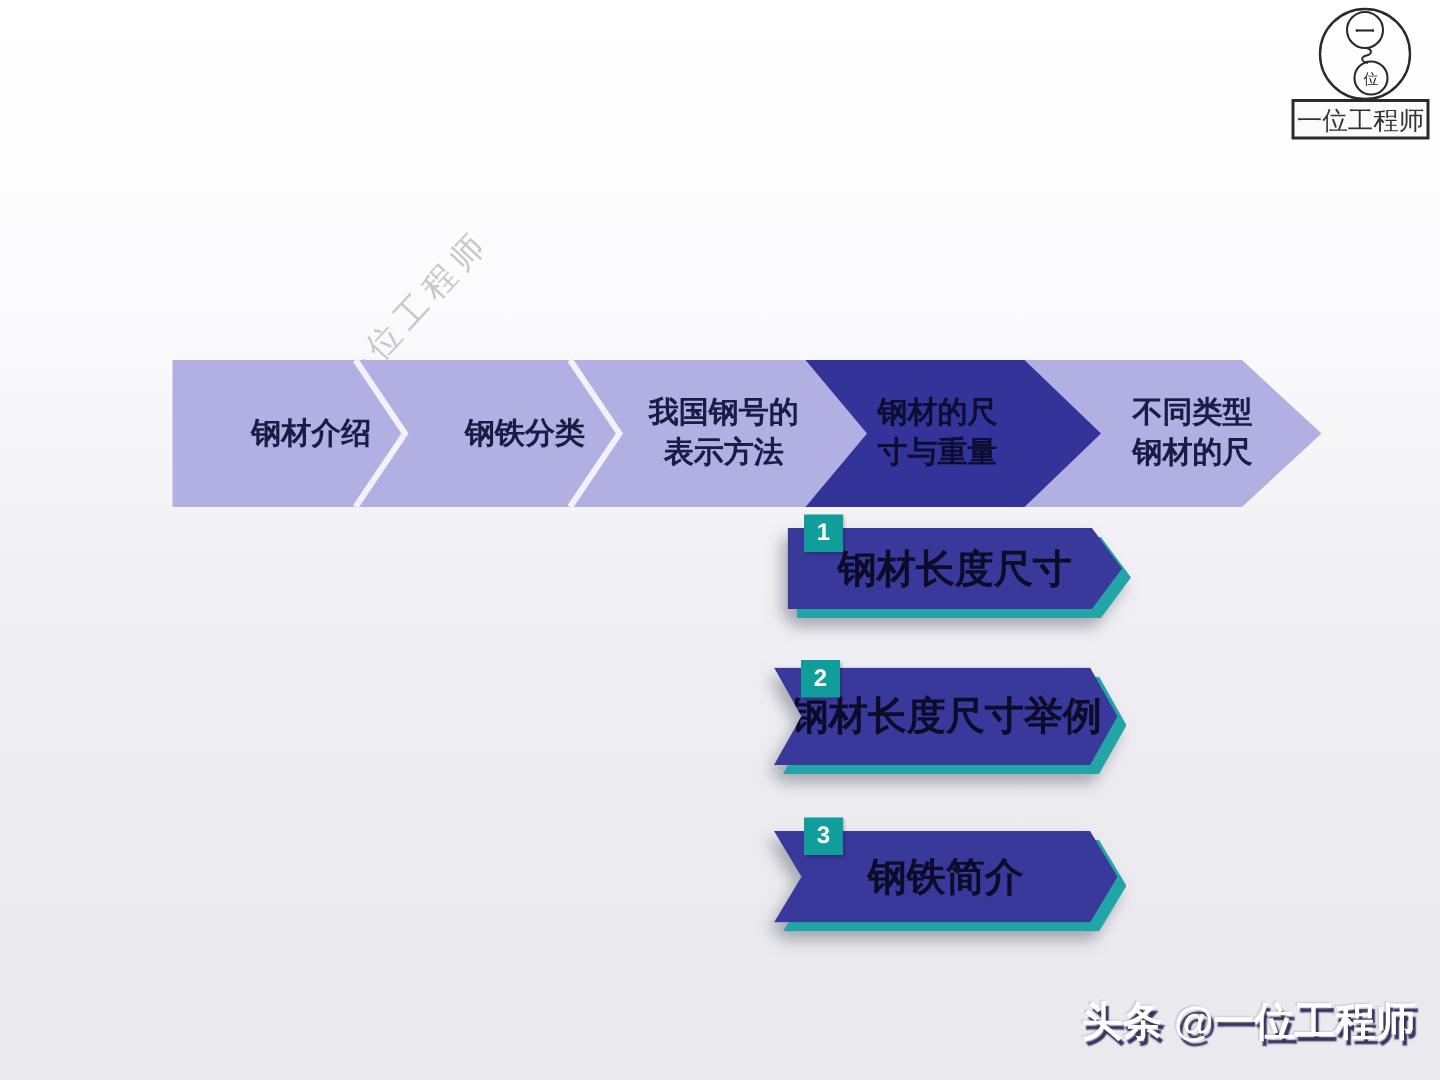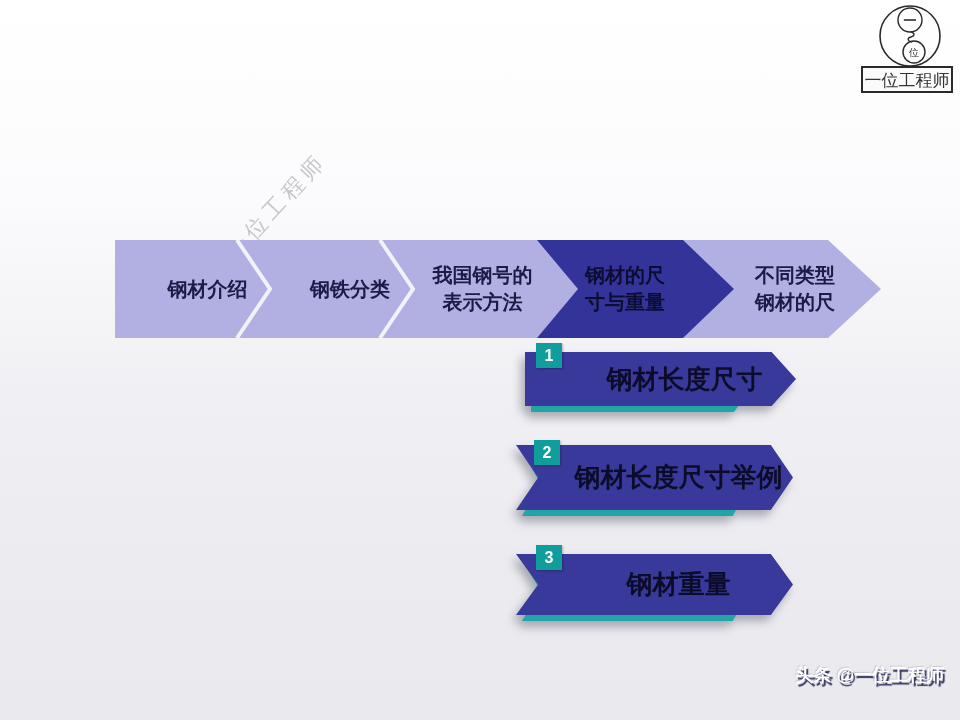--- a/index.html
+++ b/index.html
@@ -38,42 +38,42 @@
     line-height:27px;
     color:#1b1b46;
     white-space:pre-line;
   }
   .step-label.active{color:#0d0d33;}
 
   
   .banner{position:absolute;filter:drop-shadow(-4px 6px 5px rgba(100,100,115,0.5));}
   .banner .teal,.banner .front{position:absolute;top:0;left:0;width:100%;height:100%;}
   .banner .teal{transform:translate(6px,6px);}
-  .banner .front{display:flex;align-items:center;justify-content:center;padding-left:48px;}
+  .banner .front{display:flex;align-items:center;justify-content:center;}
   .shape-plain{clip-path:polygon(0 0,91% 0,100% 50%,91% 100%,0 100%);}
   .shape-notch{clip-path:polygon(0 0,92% 0,100% 50%,92% 100%,0 100%,8% 50%);}
   .banner-text{
     font-weight:bold;font-size:26px;color:#0c0c2a;
     font-family:"Liberation Serif", serif;
     white-space:nowrap;
   }
   .badge{
     position:absolute;
     width:26px;height:25px;
     display:flex;align-items:center;justify-content:center;
     color:#ffffff;font-weight:bold;font-size:16px;
     font-family:"Liberation Sans", sans-serif;
     box-shadow:1px 1px 2px rgba(0,0,0,0.25);
   }
 
   
   .credit{
     position:absolute;right:16px;top:663px;
     font-family:"Liberation Sans", sans-serif;
-    font-weight:bold;font-size:18px;
+    font-weight:bold;font-size:27px;
     color:#ffffff;
     text-shadow:2px 3px 1px #32325f, -1px -1px 1px #c9c9d2;
     white-space:nowrap;
   }
 
   .logo-box-text{font-family:"Liberation Serif", serif;}
 </style>
 </head>
 <body>
 
@@ -122,20 +122,20 @@
     <div class="teal shape-notch" style="background:#23a4a6;"></div>
     <div class="front shape-notch" style="background:#39399b;justify-content:center;">
       <span class="banner-text">钢材长度尺寸举例</span>
     </div>
   </div>
   <div class="badge" style="left:534px;top:440px;background:#129d9d;">2</div>
 
   <div class="banner" style="left:516px;top:554px;width:229px;height:61px;">
     <div class="teal shape-notch" style="background:#23a4a6;"></div>
     <div class="front shape-notch" style="background:#39399b;">
-      <span class="banner-text">钢材重量</span>
+      <span class="banner-text">钢铁简介</span>
     </div>
   </div>
   <div class="badge" style="left:536px;top:545px;background:#129d9d;">3</div>
 
   <div class="credit">头条 @一位工程师</div>
 
 </div>
 
 </body></html>

